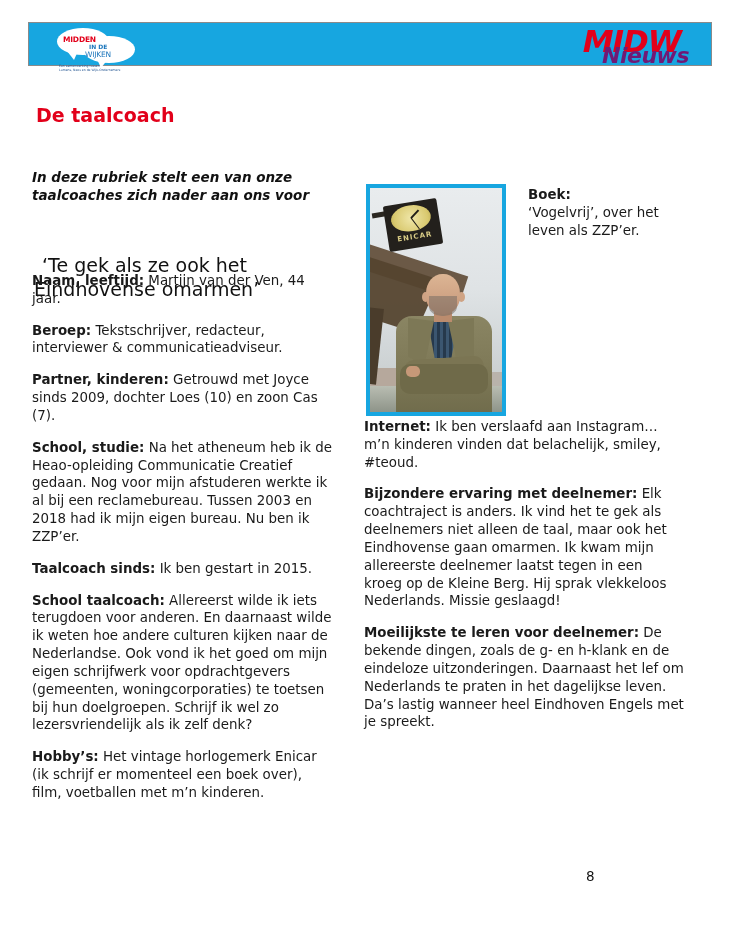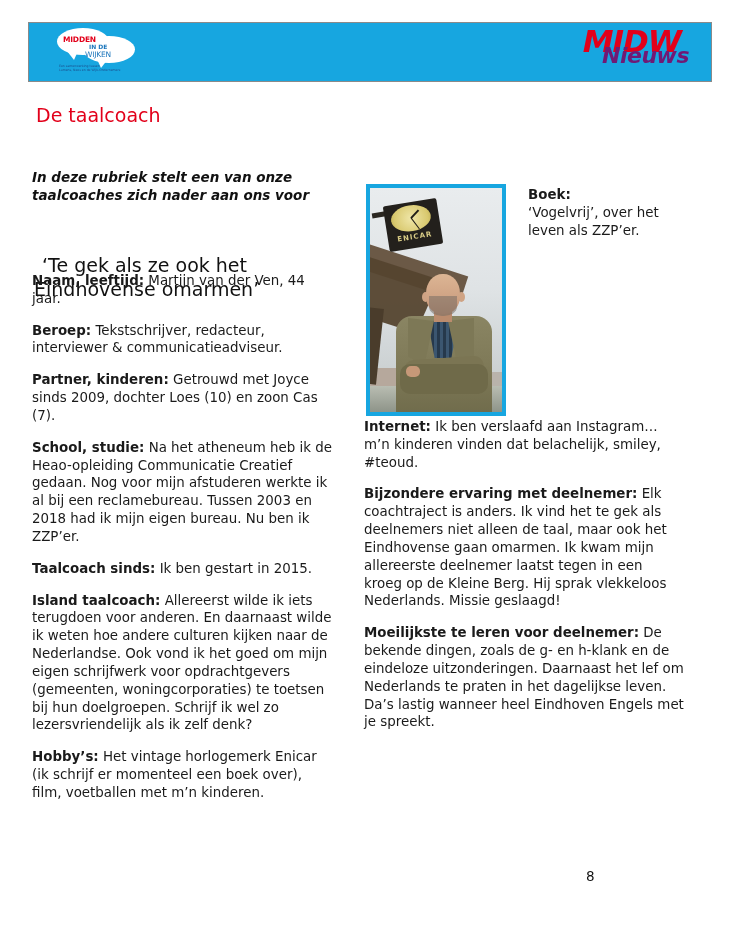--- a/index.html
+++ b/index.html
@@ -15,21 +15,21 @@
     color: #1a1a1a;
     overflow: hidden;
   }
 
   
   .banner {
     position: absolute;
     left: 28px;
     top: 22px;
     width: 684px;
-    height: 60px;
+    height: 44px;
     background: #17A6E0;
     border: 1px solid #8a8a8a;
     box-sizing: border-box;
   }
   .logo-left {
     position: absolute;
     left: 20px;
     top: 3px;
     width: 100px;
     height: 45px;
@@ -141,21 +141,21 @@
     line-height: 1;
     font-family: "DejaVu Sans", sans-serif;
   }
 
   
   .page-title {
     position: absolute;
     left: 36px;
     top: 104px;
     font-size: 19px;
-    font-weight: normal;
+    font-weight: bold;
     color: #E2001A;
     font-family: "DejaVu Sans", sans-serif;
     text-align: center;
   }
   .intro {
     position: absolute;
     left: 32px;
     top: 168px;
     width: 300px;
     font-size: 13.5px;
@@ -506,21 +506,21 @@
   <p class="para">
     <span class="lbl">Partner, kinderen:</span><span> Getrouwd met Joyce sinds 2009, dochter Loes (10) en zoon Cas (7).</span>
   </p>
   <p class="para">
     <span class="lbl">School, studie:</span><span> Na het atheneum heb ik de Heao-opleiding Communicatie Creatief gedaan. Nog voor mijn afstuderen werkte ik al bij een reclamebureau. Tussen 2003 en 2018 had ik mijn eigen bureau. Nu ben ik ZZP’er.</span>
   </p>
   <p class="para">
     <span class="lbl">Taalcoach sinds:</span><span> Ik ben gestart in 2015.</span>
   </p>
   <p class="para">
-    <span class="lbl">Island taalcoach:</span><span> Allereerst wilde ik iets terugdoen voor anderen. En daarnaast wilde ik weten hoe andere culturen kijken naar de Nederlandse. Ook vond ik het goed om mijn eigen schrijfwerk voor opdrachtgevers (gemeenten, woningcorporaties) te toetsen bij hun doelgroepen. Schrijf ik wel zo lezersvriendelijk als ik zelf denk?</span>
+    <span class="lbl">School taalcoach:</span><span> Allereerst wilde ik iets terugdoen voor anderen. En daarnaast wilde ik weten hoe andere culturen kijken naar de Nederlandse. Ook vond ik het goed om mijn eigen schrijfwerk voor opdrachtgevers (gemeenten, woningcorporaties) te toetsen bij hun doelgroepen. Schrijf ik wel zo lezersvriendelijk als ik zelf denk?</span>
   </p>
   <p class="para">
     <span class="lbl">Hobby’s:</span><span> Het vintage horlogemerk Enicar (ik schrijf er momenteel een boek over), film, voetballen met m’n kinderen.</span>
   </p>
 </div>
 
 <div class="col-right-top">
   <p class="para">
     <span class="lbl">Boek:</span><br>
     <span>‘Vogelvrij’, over het leven als ZZP’er.</span>

